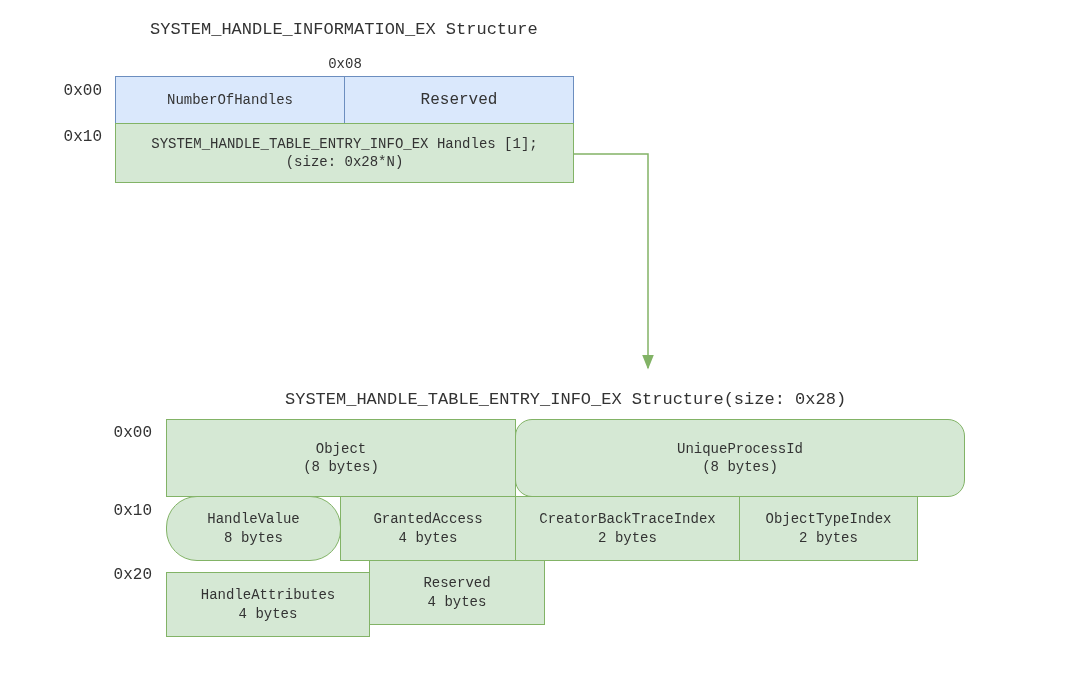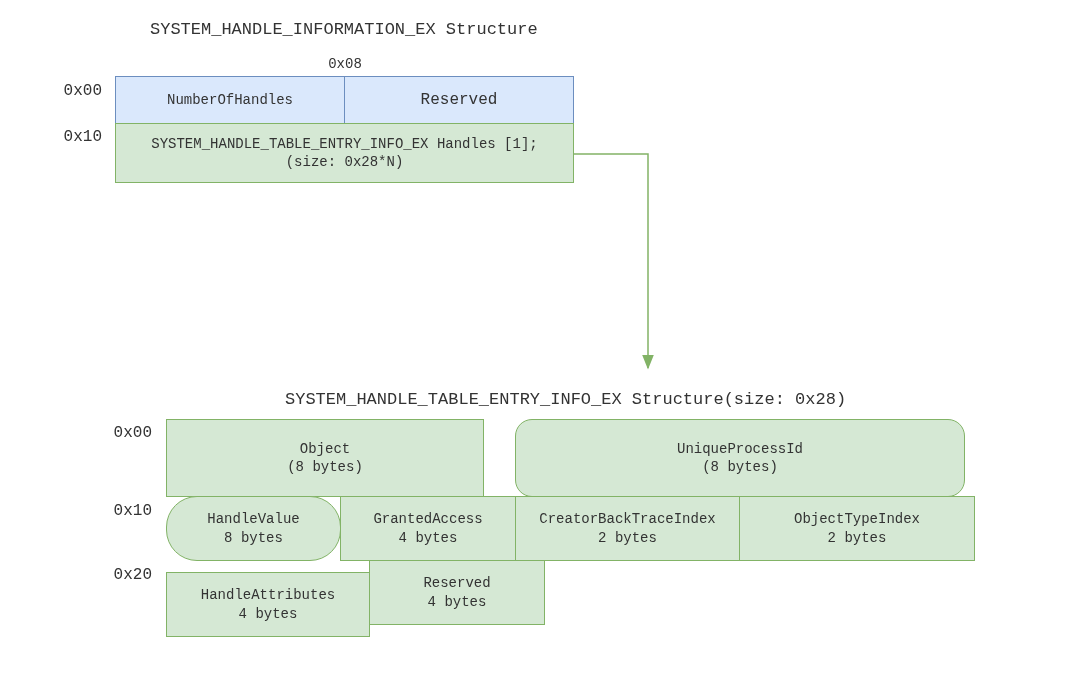--- a/index.html
+++ b/index.html
@@ -88,42 +88,42 @@
     </defs>
     <path d="M 574 154 L 648 154 L 648 368" stroke="#82b366" stroke-width="1.5" fill="none" marker-end="url(#arrowhead)"></path>
   </svg>
 
   <div class="title" style="left:285px; top:390px;">SYSTEM_HANDLE_TABLE_ENTRY_INFO_EX Structure(size: 0x28)</div>
 
   <div class="offset-label" style="left:112px; top:424px;">0x00</div>
   <div class="offset-label" style="left:112px; top:502px;">0x10</div>
   <div class="offset-label" style="left:112px; top:566px;">0x20</div>
 
-  <div class="cell green" style="left:166px; top:419px; width:318px; height:78px;">
+  <div class="cell green" style="left:166px; top:419px; width:350px; height:78px;">
     <span>Object</span>
     <span>(8 bytes)</span>
   </div>
   <div class="cell green" style="left:515px; top:419px; width:450px; height:78px;border-radius:17px;">
     <span>UniqueProcessId</span>
     <span>(8 bytes)</span>
   </div>
 
   <div class="cell green" style="left:166px; top:496px; width:175px; height:65px;border-radius:31px;">
     <span>HandleValue</span>
     <span>8 bytes</span>
   </div>
   <div class="cell green" style="left:340px; top:496px; width:176px; height:65px;">
     <span>GrantedAccess</span>
     <span>4 bytes</span>
   </div>
   <div class="cell green" style="left:515px; top:496px; width:225px; height:65px;">
     <span>CreatorBackTraceIndex</span>
     <span>2 bytes</span>
   </div>
-  <div class="cell green" style="left:739px; top:496px; width:236px; height:65px;">
+  <div class="cell green" style="left:739px; top:496px; width:179px; height:65px;">
     <span>ObjectTypeIndex</span>
     <span>2 bytes</span>
   </div>
 
   <div class="cell green" style="left:166px; top:572px; width:204px; height:65px;">
     <span>HandleAttributes</span>
     <span>4 bytes</span>
   </div>
   <div class="cell green" style="left:369px; top:560px; width:176px; height:65px;">
     <span>Reserved</span>

